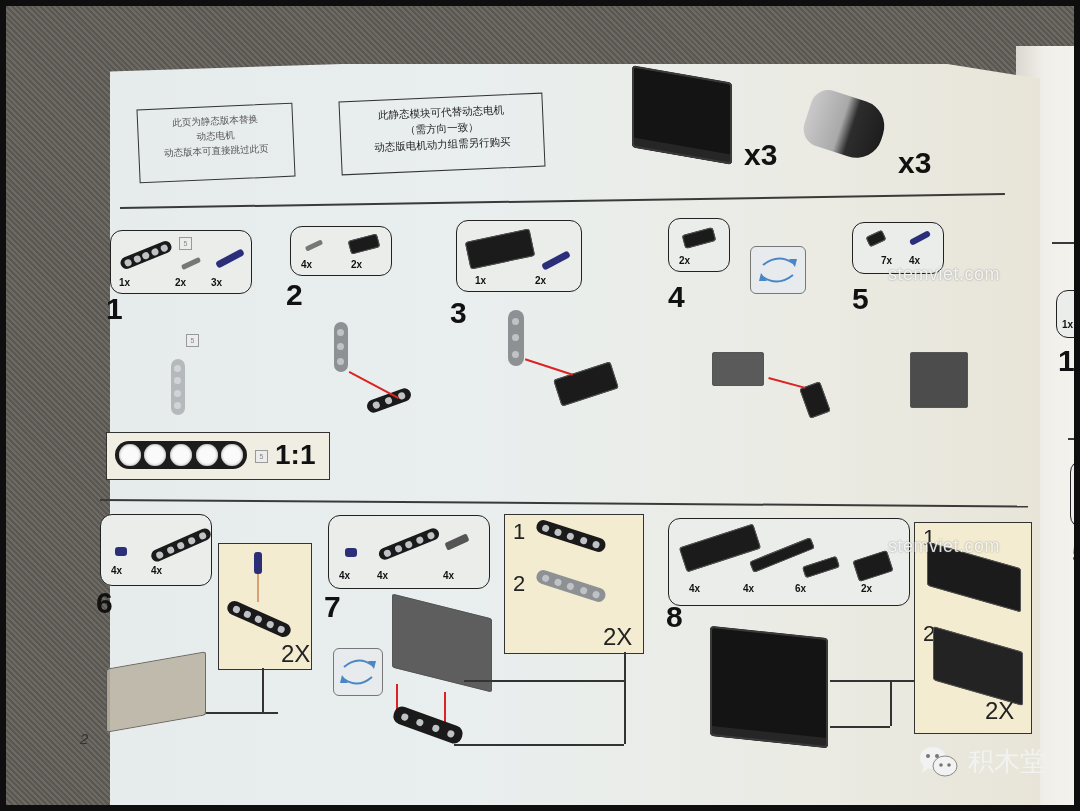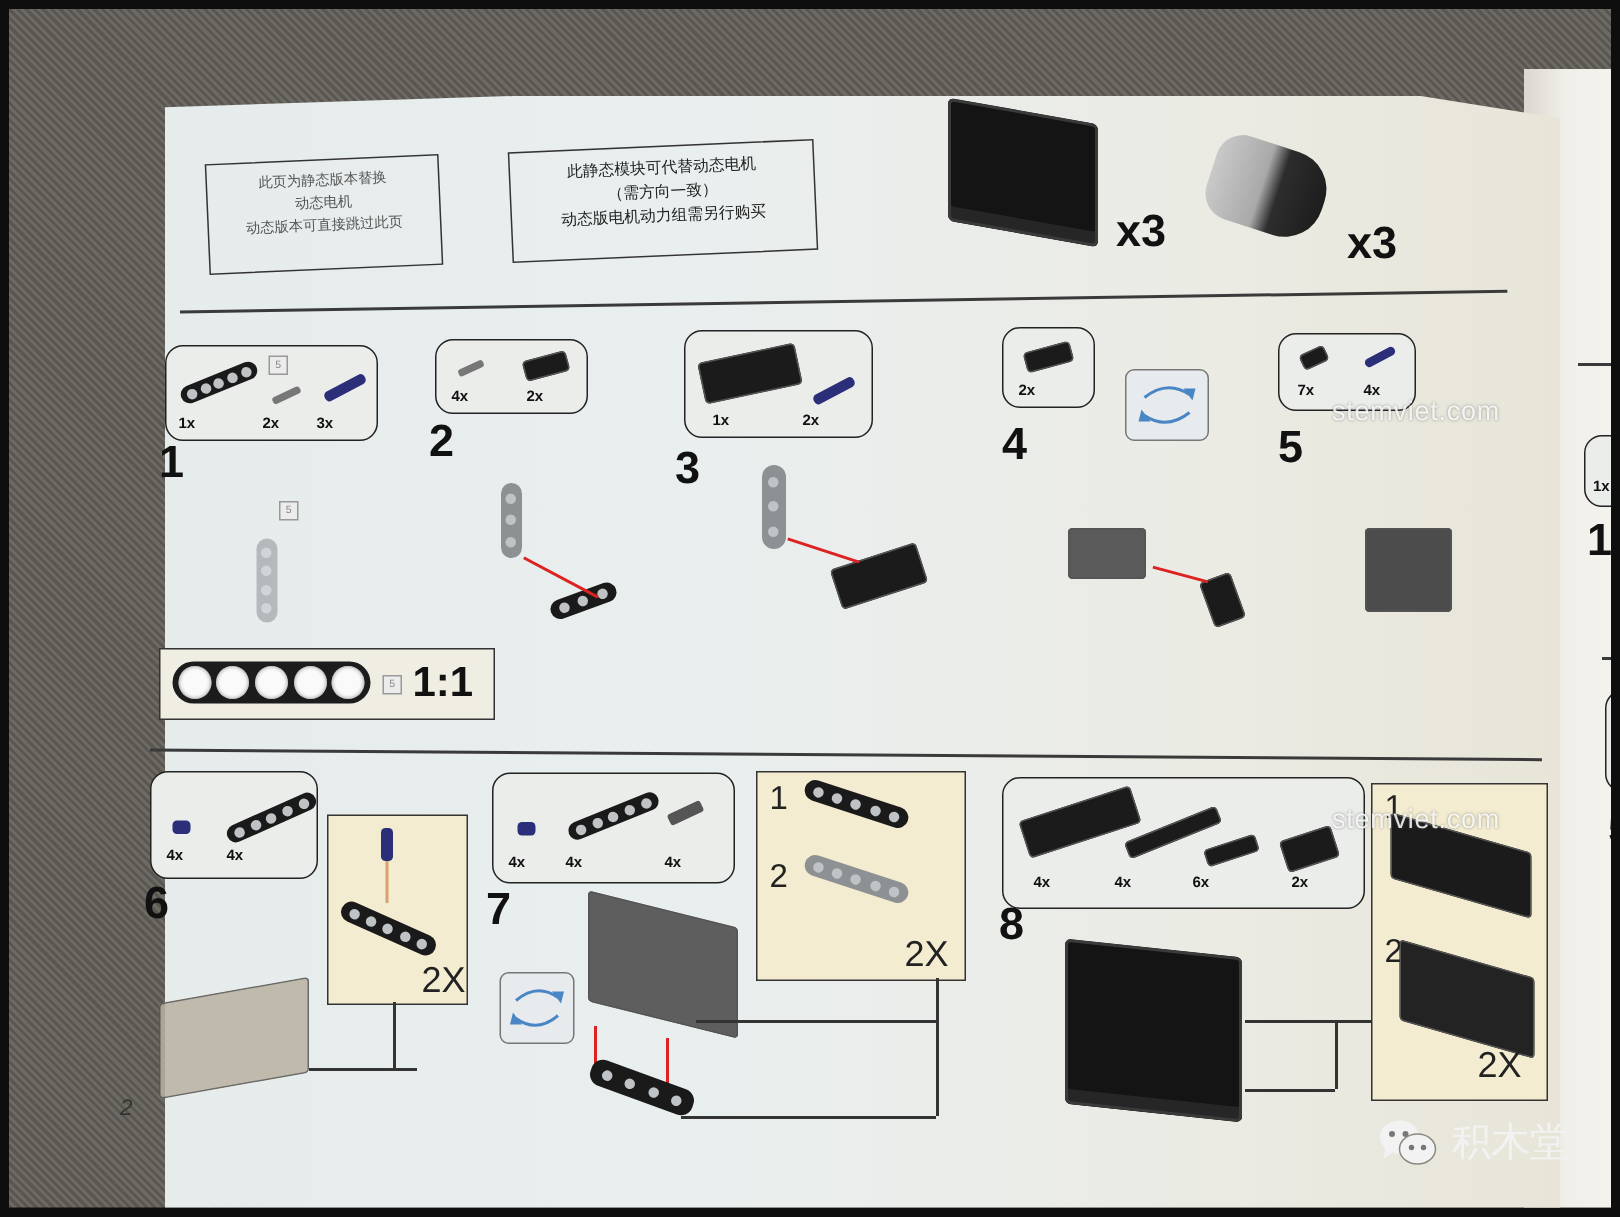--- a/index.html
+++ b/index.html
@@ -202,21 +202,21 @@
     <polygon points="10,26 16,34 8,34" fill="#4a86c5"></polygon>
   </svg>
 </div>
 <div class="brick" style="left:712px;top:352px;width:52px;height:34px;background:#5a5a5a;"></div>
 <div class="brick" style="left:804px;top:384px;width:22px;height:32px;transform:rotate(-20deg);"></div>
 <div class="red-line" style="left:768px;top:382px;width:38px;height:1.5px;transform:rotate(15deg);"></div>
 
 <div class="parts-box" style="left:852px;top:222px;width:90px;height:50px;">
   <div class="brick" style="left:14px;top:10px;width:18px;height:11px;transform:rotate(-25deg);"></div>
   <div class="pin-blue" style="left:56px;top:12px;width:22px;height:6px;transform:rotate(-28deg);"></div>
-  <span class="qty" style="left:12px;top:32px;">7x</span>
+  <span class="qty" style="left:28px;top:32px;">7x</span>
   <span class="qty" style="left:56px;top:32px;">4x</span>
 </div>
 <span class="step-num" style="left:852px;top:282px;">5</span>
 <div class="brick" style="left:910px;top:352px;width:58px;height:56px;background:#4c4c4c;"></div>
 
 <div class="scale-box" style="left:106px;top:432px;width:222px;height:46px;">
   <div class="scale-beam">
       <i></i>
       <i></i>
       <i></i>

